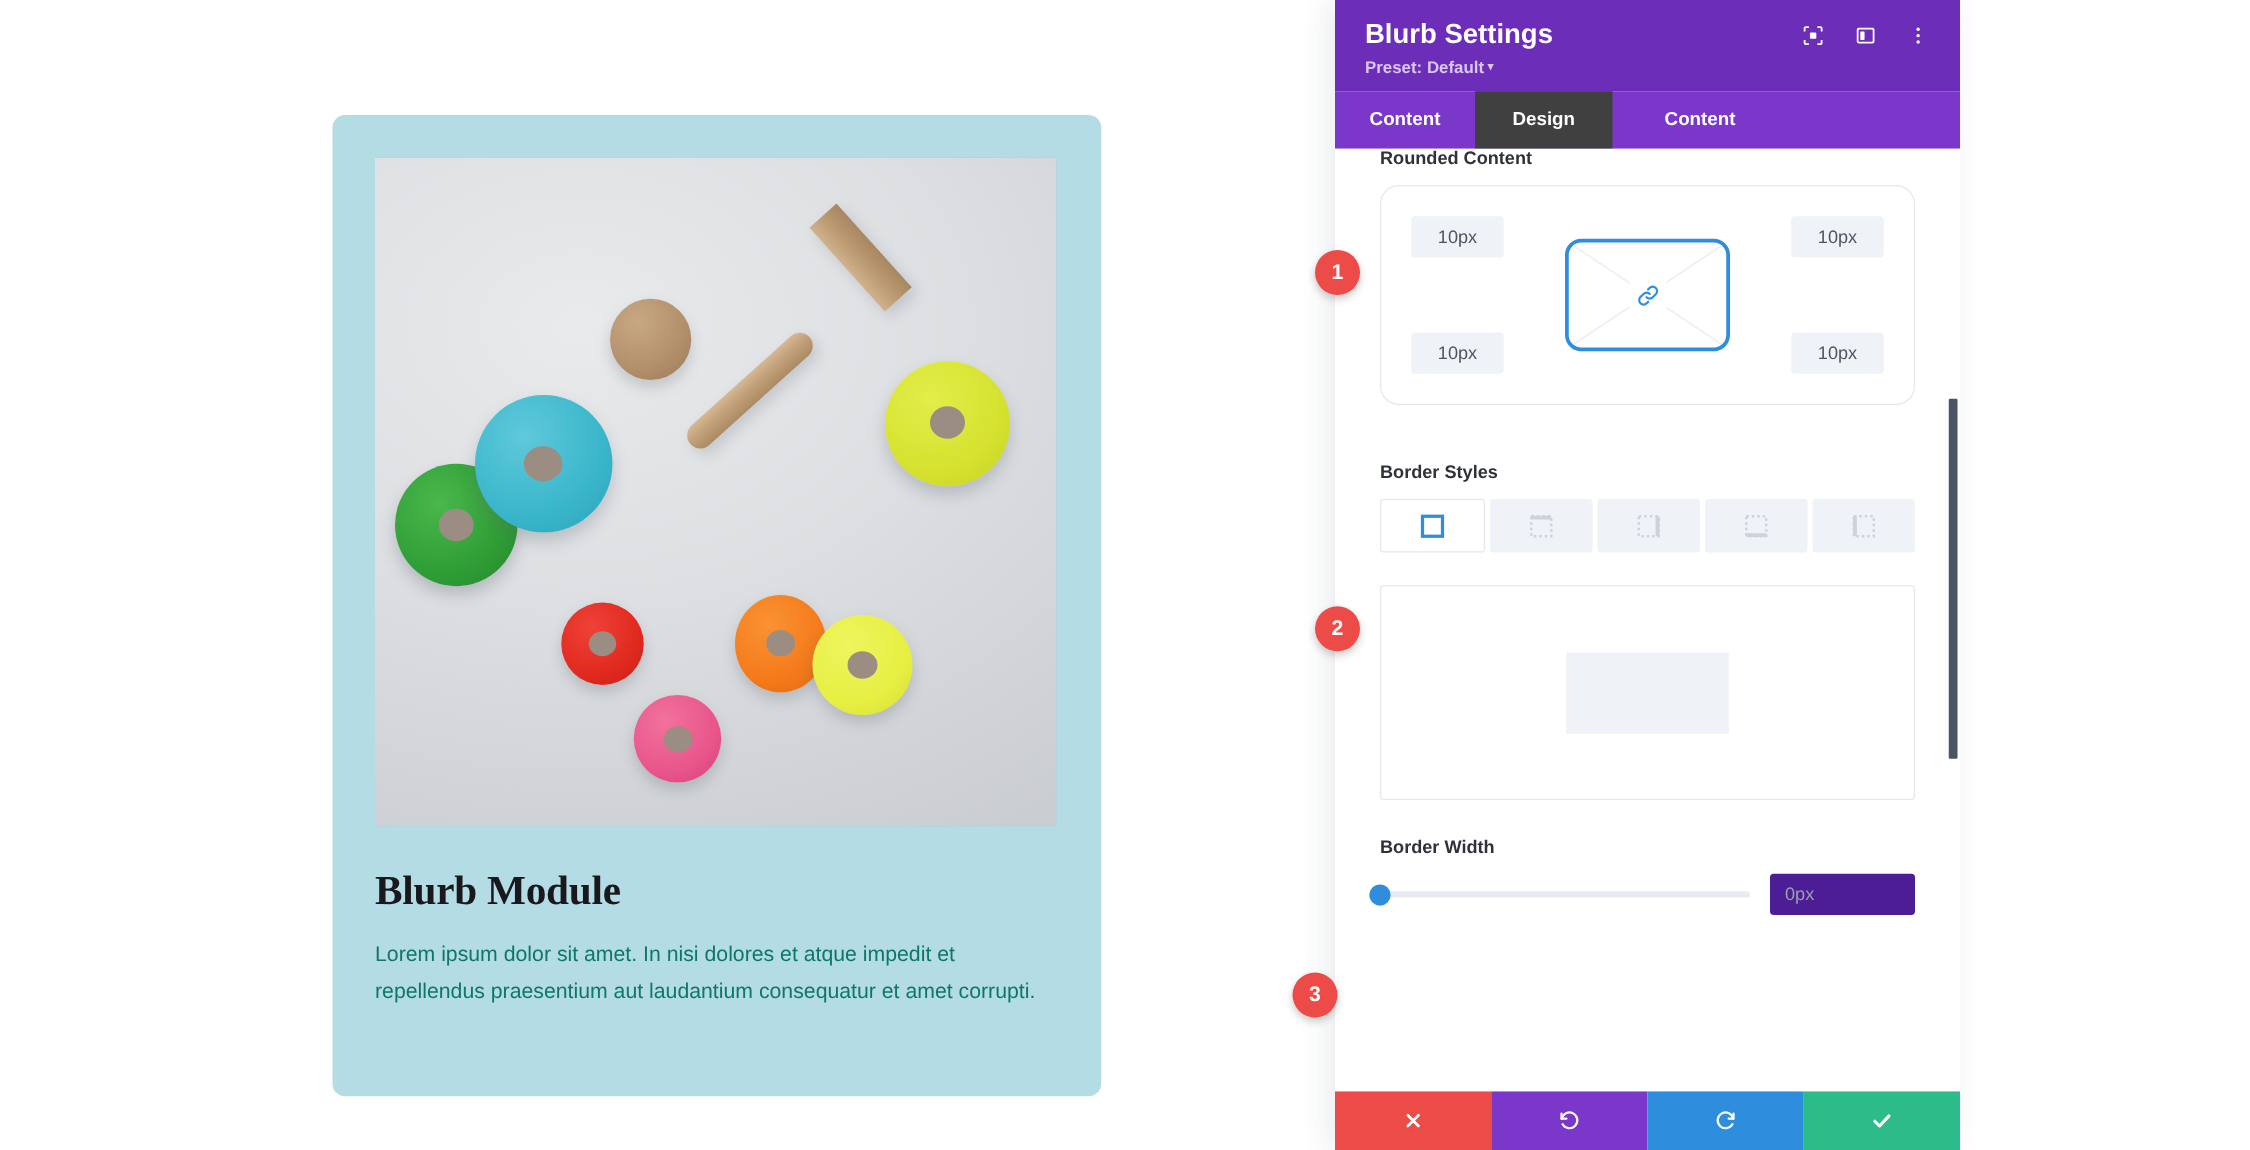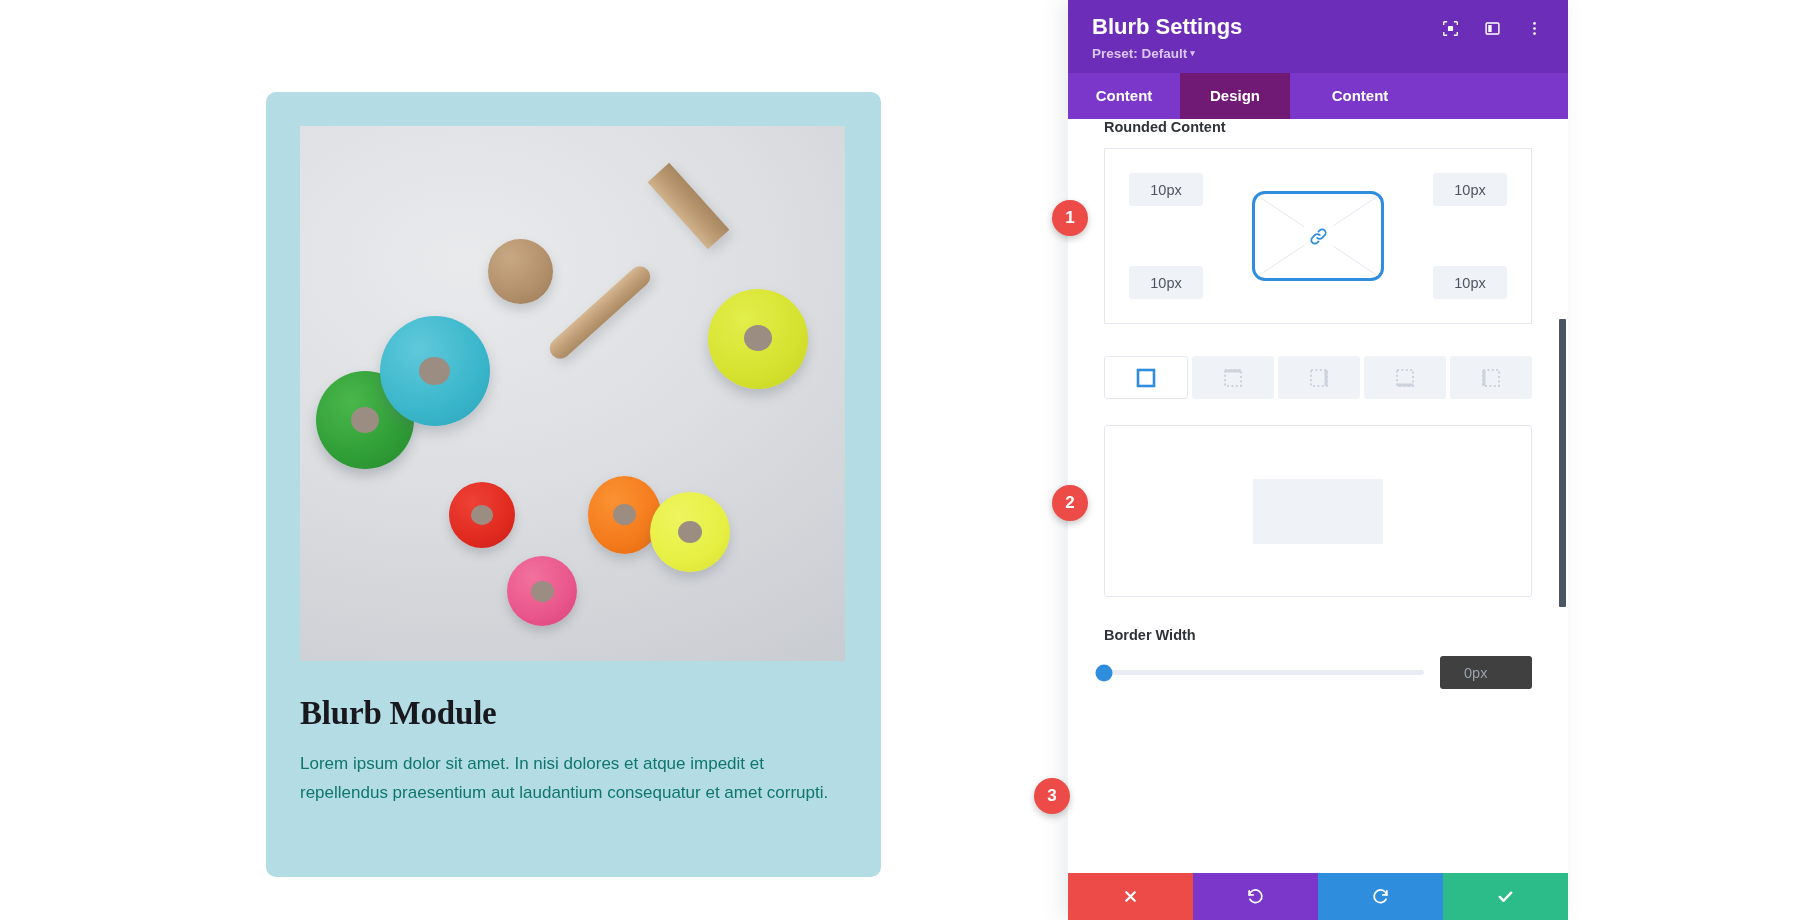--- a/index.html
+++ b/index.html
@@ -209,21 +209,21 @@
   .tab {
     padding: 14px 0 15px 0;
     color: #ffffff;
     font-size: 15px;
     font-weight: 700;
     text-align: center;
     cursor: pointer;
     flex: 0 0 auto;
   }
   .tab.t-content { width: 112px; }
-  .tab.t-design  { width: 110px; background: #701a75; }
+  .tab.t-design  { width: 110px; background: #404040; }
   .tab.t-advanced{ width: 140px; }
 
   .panel-body {
     position: relative;
     flex: 1 1 auto;
     background: #ffffff;
     overflow: hidden;
   }
   .panel-scroll {
     position: absolute;
@@ -249,25 +249,25 @@
   .field-label {
     font-size: 14.5px;
     font-weight: 600;
     color: #2f3238;
     margin-bottom: 13px;
   }
 
   
   .corner-box {
     border: 1px solid #e4e8ee;
-    border-radius: 0;
+    border-radius: 15px;
     height: 176px;
     position: relative;
     background: #ffffff;
-    margin-bottom: 32px;
+    margin-bottom: 46px;
   }
   .corner-input {
     position: absolute;
     width: 74px; height: 33px;
     background: #eff2f7;
     border-radius: 3px;
     display: flex; align-items: center; justify-content: center;
     font-size: 14.5px;
     color: #4f5560;
     cursor: text;
@@ -350,25 +350,25 @@
   .slider-thumb {
     position: absolute;
     left: 0; top: 50%;
     transform: translate(-50%, -50%);
     width: 17px; height: 17px;
     border-radius: 50%;
     background: #2e8ddd;
     cursor: grab;
   }
   .slider-value {
-    width: 92px; height: 33px;
-    background: #404040;
+    width: 116px; height: 33px;
+    background: #4c1d95;
     border-radius: 3px;
     display: flex; align-items: center;
-    padding-left: 24px;
+    padding-left: 12px;
     font-size: 14.5px;
     color: #9aa1ab;
     cursor: text;
   }
 
   
   .scrollbar-track {
     position: absolute;
     right: 0; top: 0;
     width: 11px; height: 100%;
@@ -503,20 +503,21 @@
             </svg>
             <span class="link-glyph">
               <svg width="21" height="21" viewBox="0 0 24 24" fill="none" stroke="#2e8ddd" stroke-width="2" stroke-linecap="round" stroke-linejoin="round">
                 <path d="M10.5 13.5a4 4 0 005.7 0l2.8-2.8a4 4 0 00-5.7-5.7l-1.4 1.4"></path>
                 <path d="M13.5 10.5a4 4 0 00-5.7 0l-2.8 2.8a4 4 0 005.7 5.7l1.4-1.4"></path>
               </svg>
             </span>
           </div>
         </div>
 
+        <div class="field-label">Border Styles</div>
 
         <div class="style-row">
           <div class="style-btn active">
             <svg width="22" height="22" viewBox="0 0 22 22" fill="none">
               <rect x="3" y="3" width="16" height="16" stroke="#2e8ddd" stroke-width="2.6"></rect>
             </svg>
           </div>
           <div class="style-btn">
             <svg width="22" height="22" viewBox="0 0 22 22" fill="none">
               <rect x="3" y="3" width="16" height="16" stroke="#ccd3dd" stroke-width="2" stroke-dasharray="2 2.4"></rect>

